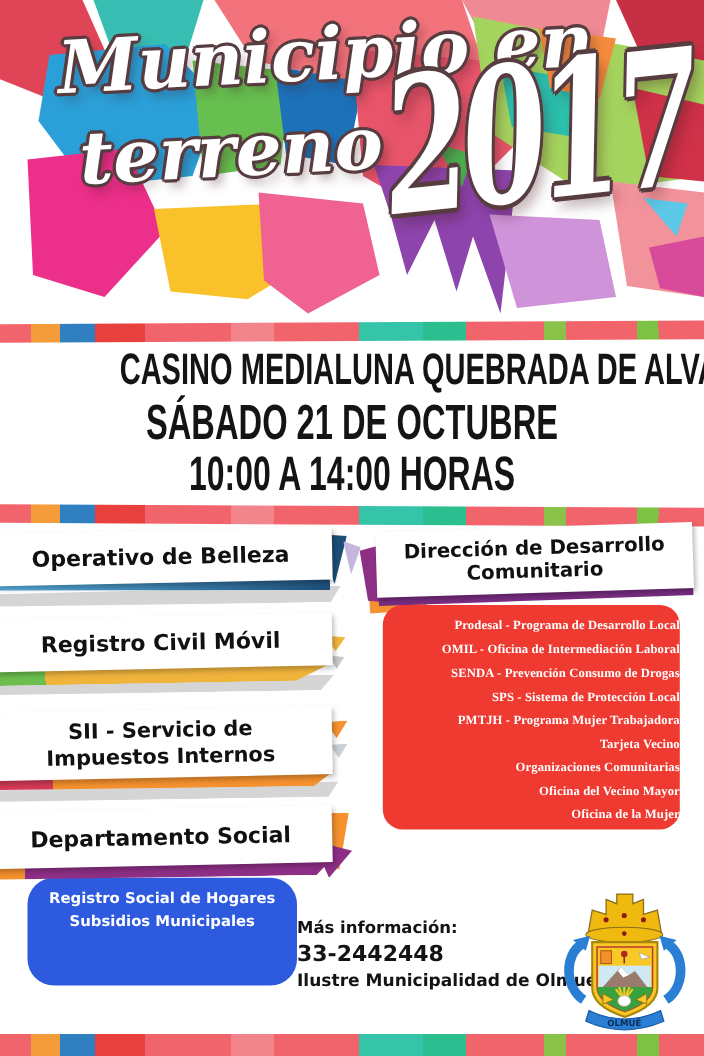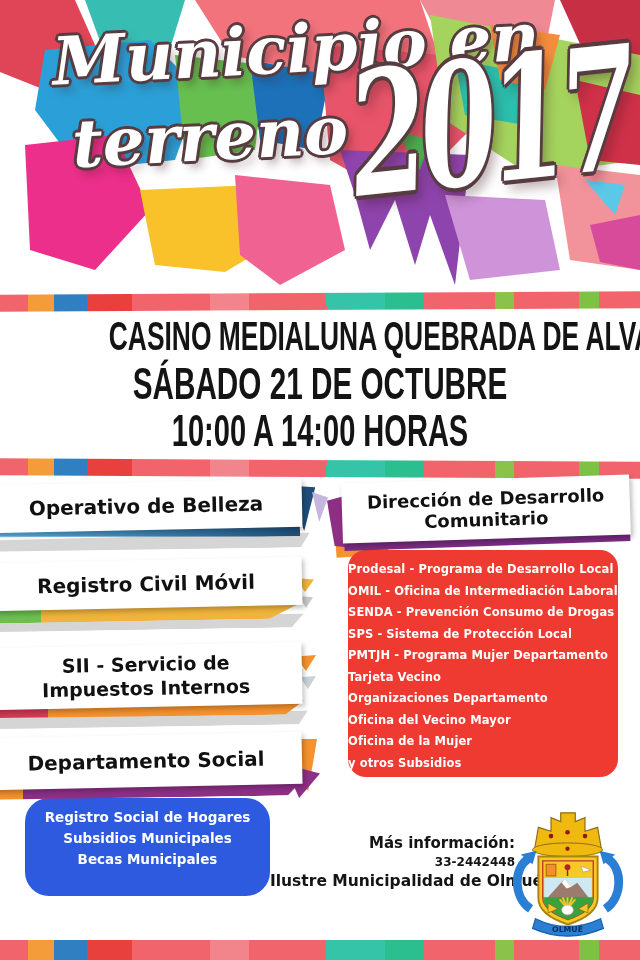--- a/index.html
+++ b/index.html
@@ -92,28 +92,28 @@
   .dideco-purple-left{left:328px;top:490px;width:44px;height:60px;background:var(--purple);
     clip-path:polygon(0 16%,100% 0,86% 100%,12% 92%);transform:rotate(-3deg);z-index:3;}
   .dideco-purple-band{left:344px;top:516px;width:286px;height:30px;background:var(--purple_dark);
     transform:rotate(-2deg);z-index:3;}
   .dideco-orange{left:336px;top:540px;width:52px;height:16px;background:var(--orange);
     transform:rotate(-4deg);z-index:2;}
   .dideco-panel{position:absolute;left:342px;top:479px;width:288px;height:60px;background:#fff;
     z-index:4;box-shadow:2px 3px 5px rgba(0,0,0,.28);transform:rotate(-1.8deg);
     display:flex;align-items:center;justify-content:center;text-align:center;
     font-weight:700;font-size:18px;line-height:21px;color:#111;white-space:pre-line;}
-  .programs-box{position:absolute;left:348px;top:550px;width:270px;height:227px;z-index:2;
-    background:var(--red_box);border-radius:18px;color:#fff;text-align:left;
-    font-weight:700;font-size:11.5px;line-height:21.5px;padding-top:9px;letter-spacing:.1px;}
-  
-  .footer-block{position:absolute;left:270px;top:834px;width:245px;z-index:2;text-align:right;
+  .programs-box{position:absolute;left:348px;top:550px;width:270px;height:204px;z-index:2;
+    background:var(--red_box);border-radius:18px;color:#fff;text-align:right;
+    font-weight:700;font-size:11.5px;line-height:21.5px;padding-top:9px;letter-spacing:.1px;font-family:Liberation Serif, serif;}
+  
+  .footer-block{position:absolute;left:270px;top:834px;width:245px;z-index:2;text-align:left;
     font-weight:700;color:#141414;}
   .f-info{font-size:15px;}
-  .f-phone{font-size:12px;margin-top:3px;margin-left:28px;}
+  .f-phone{font-size:20px;margin-top:3px;}
   .f-invita{font-size:15px;margin-top:16px;}
   .f-inviter{font-size:15.5px;margin-top:3px;white-space:nowrap;}
   .crest{position:absolute;left:502px;top:806px;width:132px;height:136px;z-index:2;}
 </style>
 </head>
 <body>
 
 <div id="poster">
 
   <svg class="splash" viewBox="0 0 640 293" preserveAspectRatio="none">
@@ -180,39 +180,38 @@
   <div class="accent r4-orange"></div>
   <div class="accent r4-purple"></div>
   <div class="accent r4-stripe"></div>
   <div class="ribbon-panel rp4">
     <span>Departamento Social</span>
   </div>
 
   <div class="social-box">
     <div>Registro Social de Hogares</div>
     <div>Subsidios Municipales</div>
-    <div>Becas Municipales</div>
   </div>
 
   <div class="accent dideco-purple-left"></div>
   <div class="accent dideco-purple-band"></div>
   <div class="accent dideco-orange"></div>
   <div class="dideco-panel">
     <span>Dirección de Desarrollo
 Comunitario</span>
   </div>
 
   <div class="programs-box">
     <div>Prodesal - Programa de Desarrollo Local</div>
     <div>OMIL - Oficina de Intermediación Laboral</div>
     <div>SENDA - Prevención Consumo de Drogas</div>
     <div>SPS - Sistema de Protección Local</div>
-    <div>PMTJH - Programa Mujer Departamento</div>
+    <div>PMTJH - Programa Mujer Trabajadora</div>
     <div>Tarjeta Vecino</div>
-    <div>Organizaciones Departamento</div>
+    <div>Organizaciones Comunitarias</div>
     <div>Oficina del Vecino Mayor</div>
     <div>Oficina de la Mujer</div>
     <div>y otros Subsidios</div>
   </div>
 
   <div class="footer-block">
     <div class="f-info">Más información:</div>
     <div class="f-phone">33-2442448</div>
     <div class="f-inviter">Ilustre Municipalidad de Olmué</div>
   </div>

